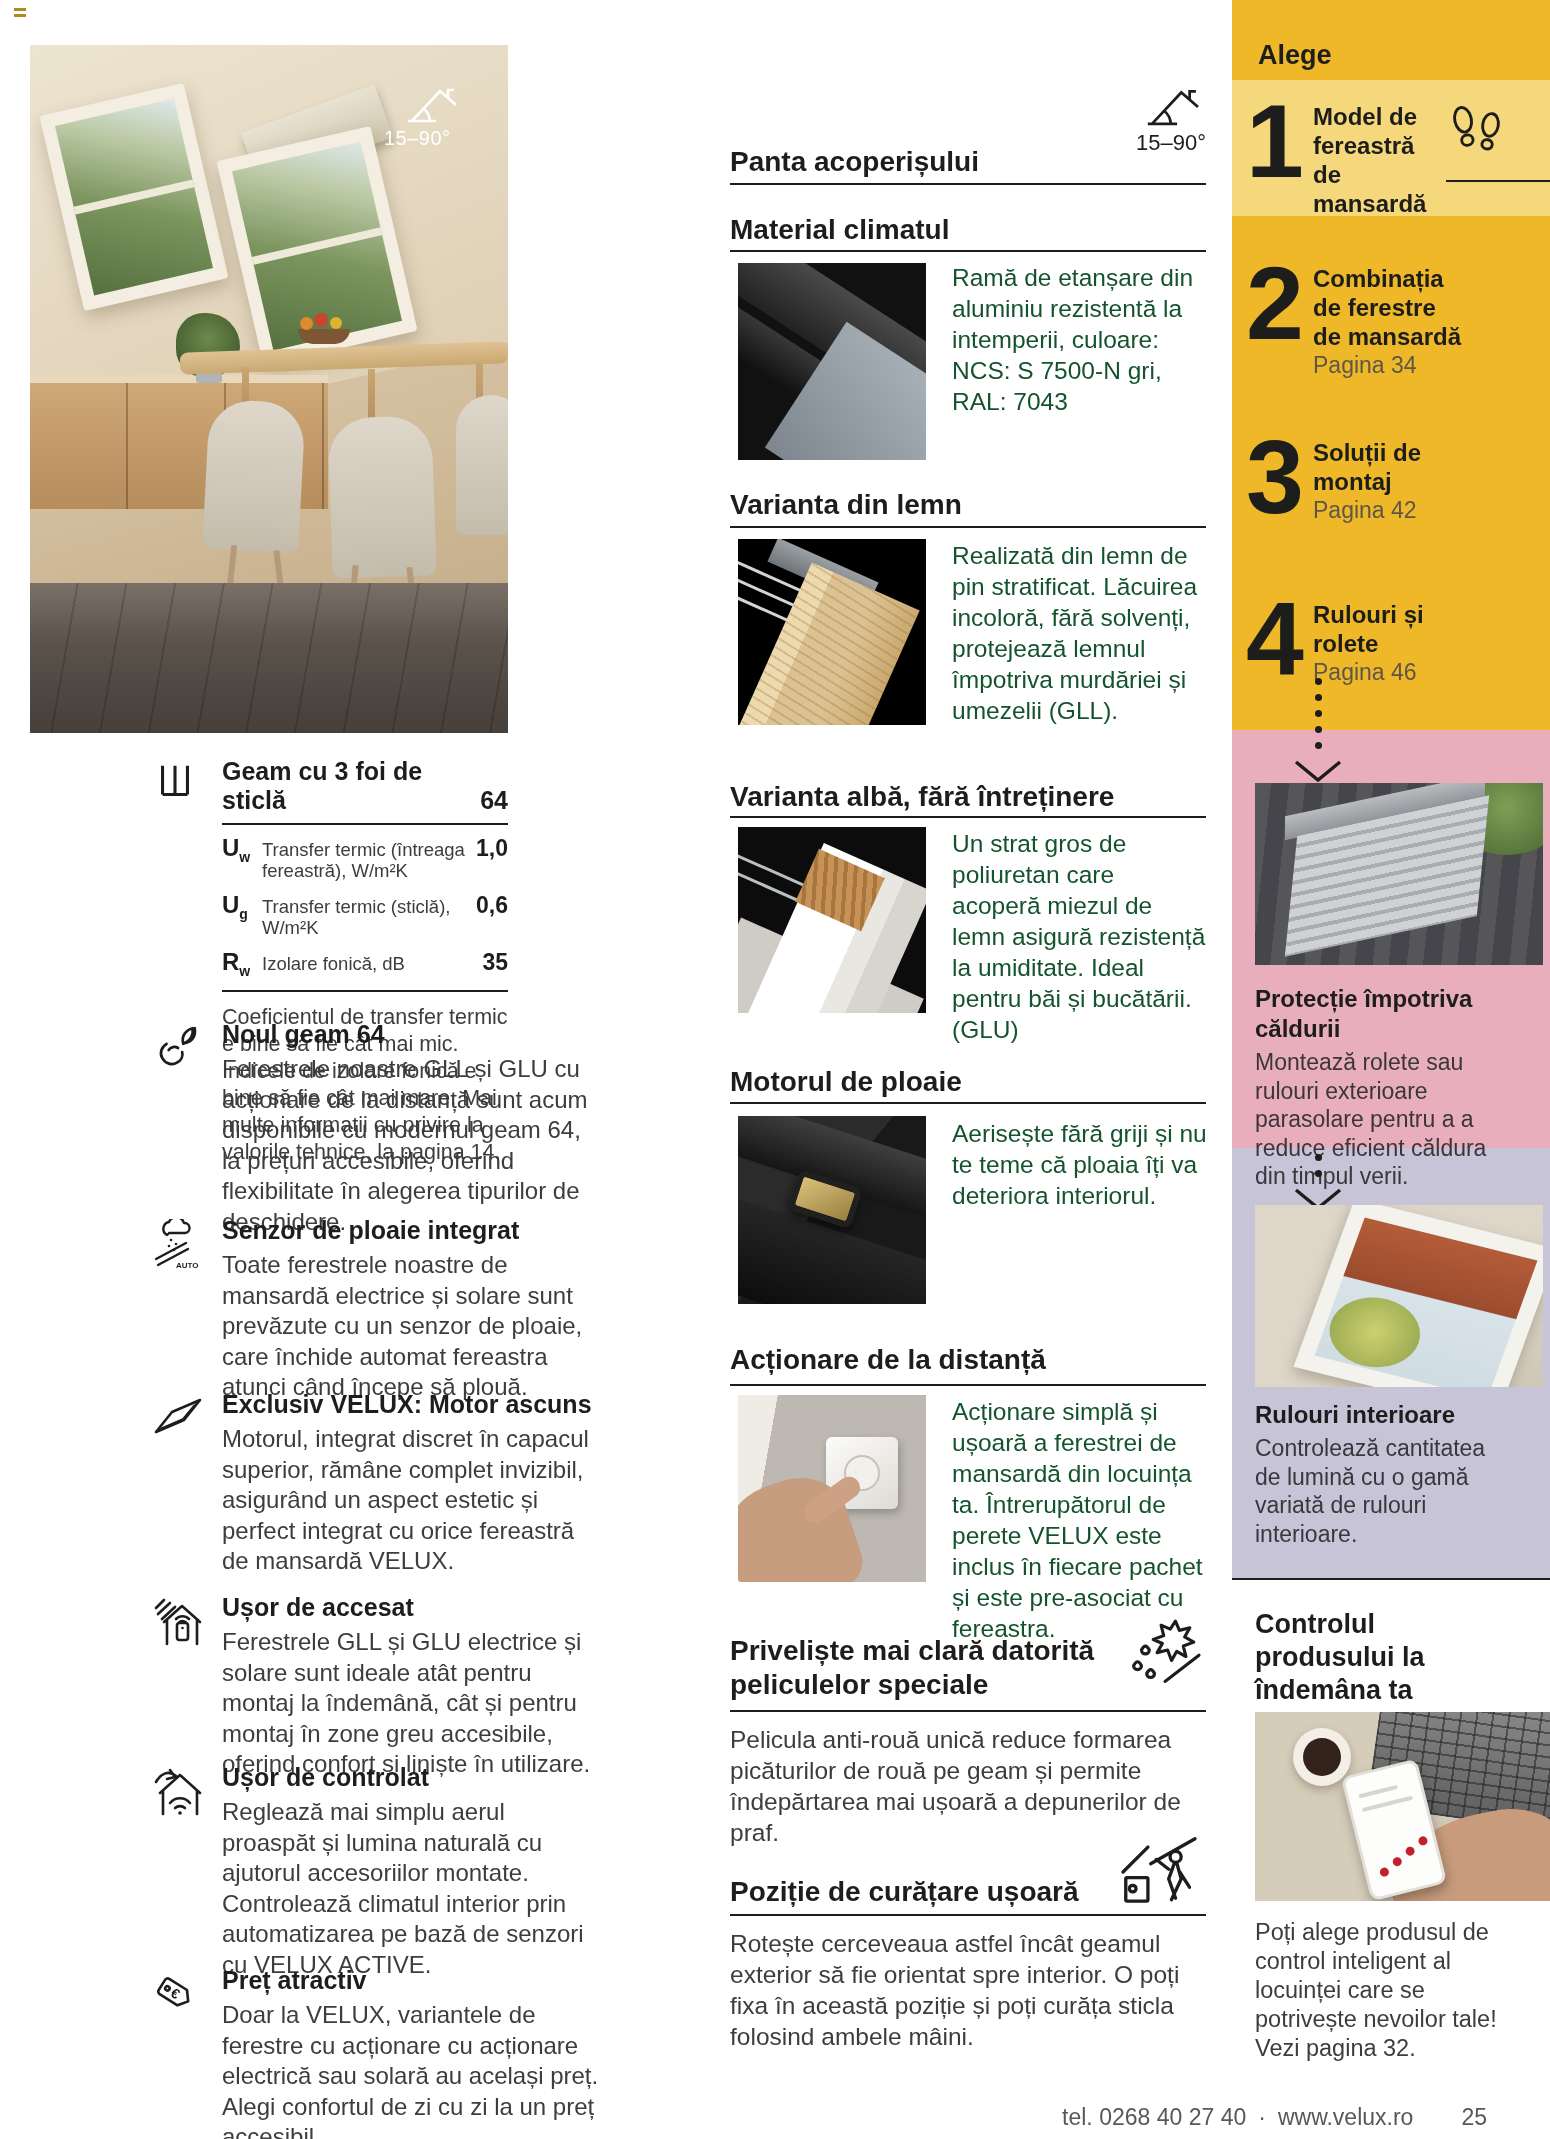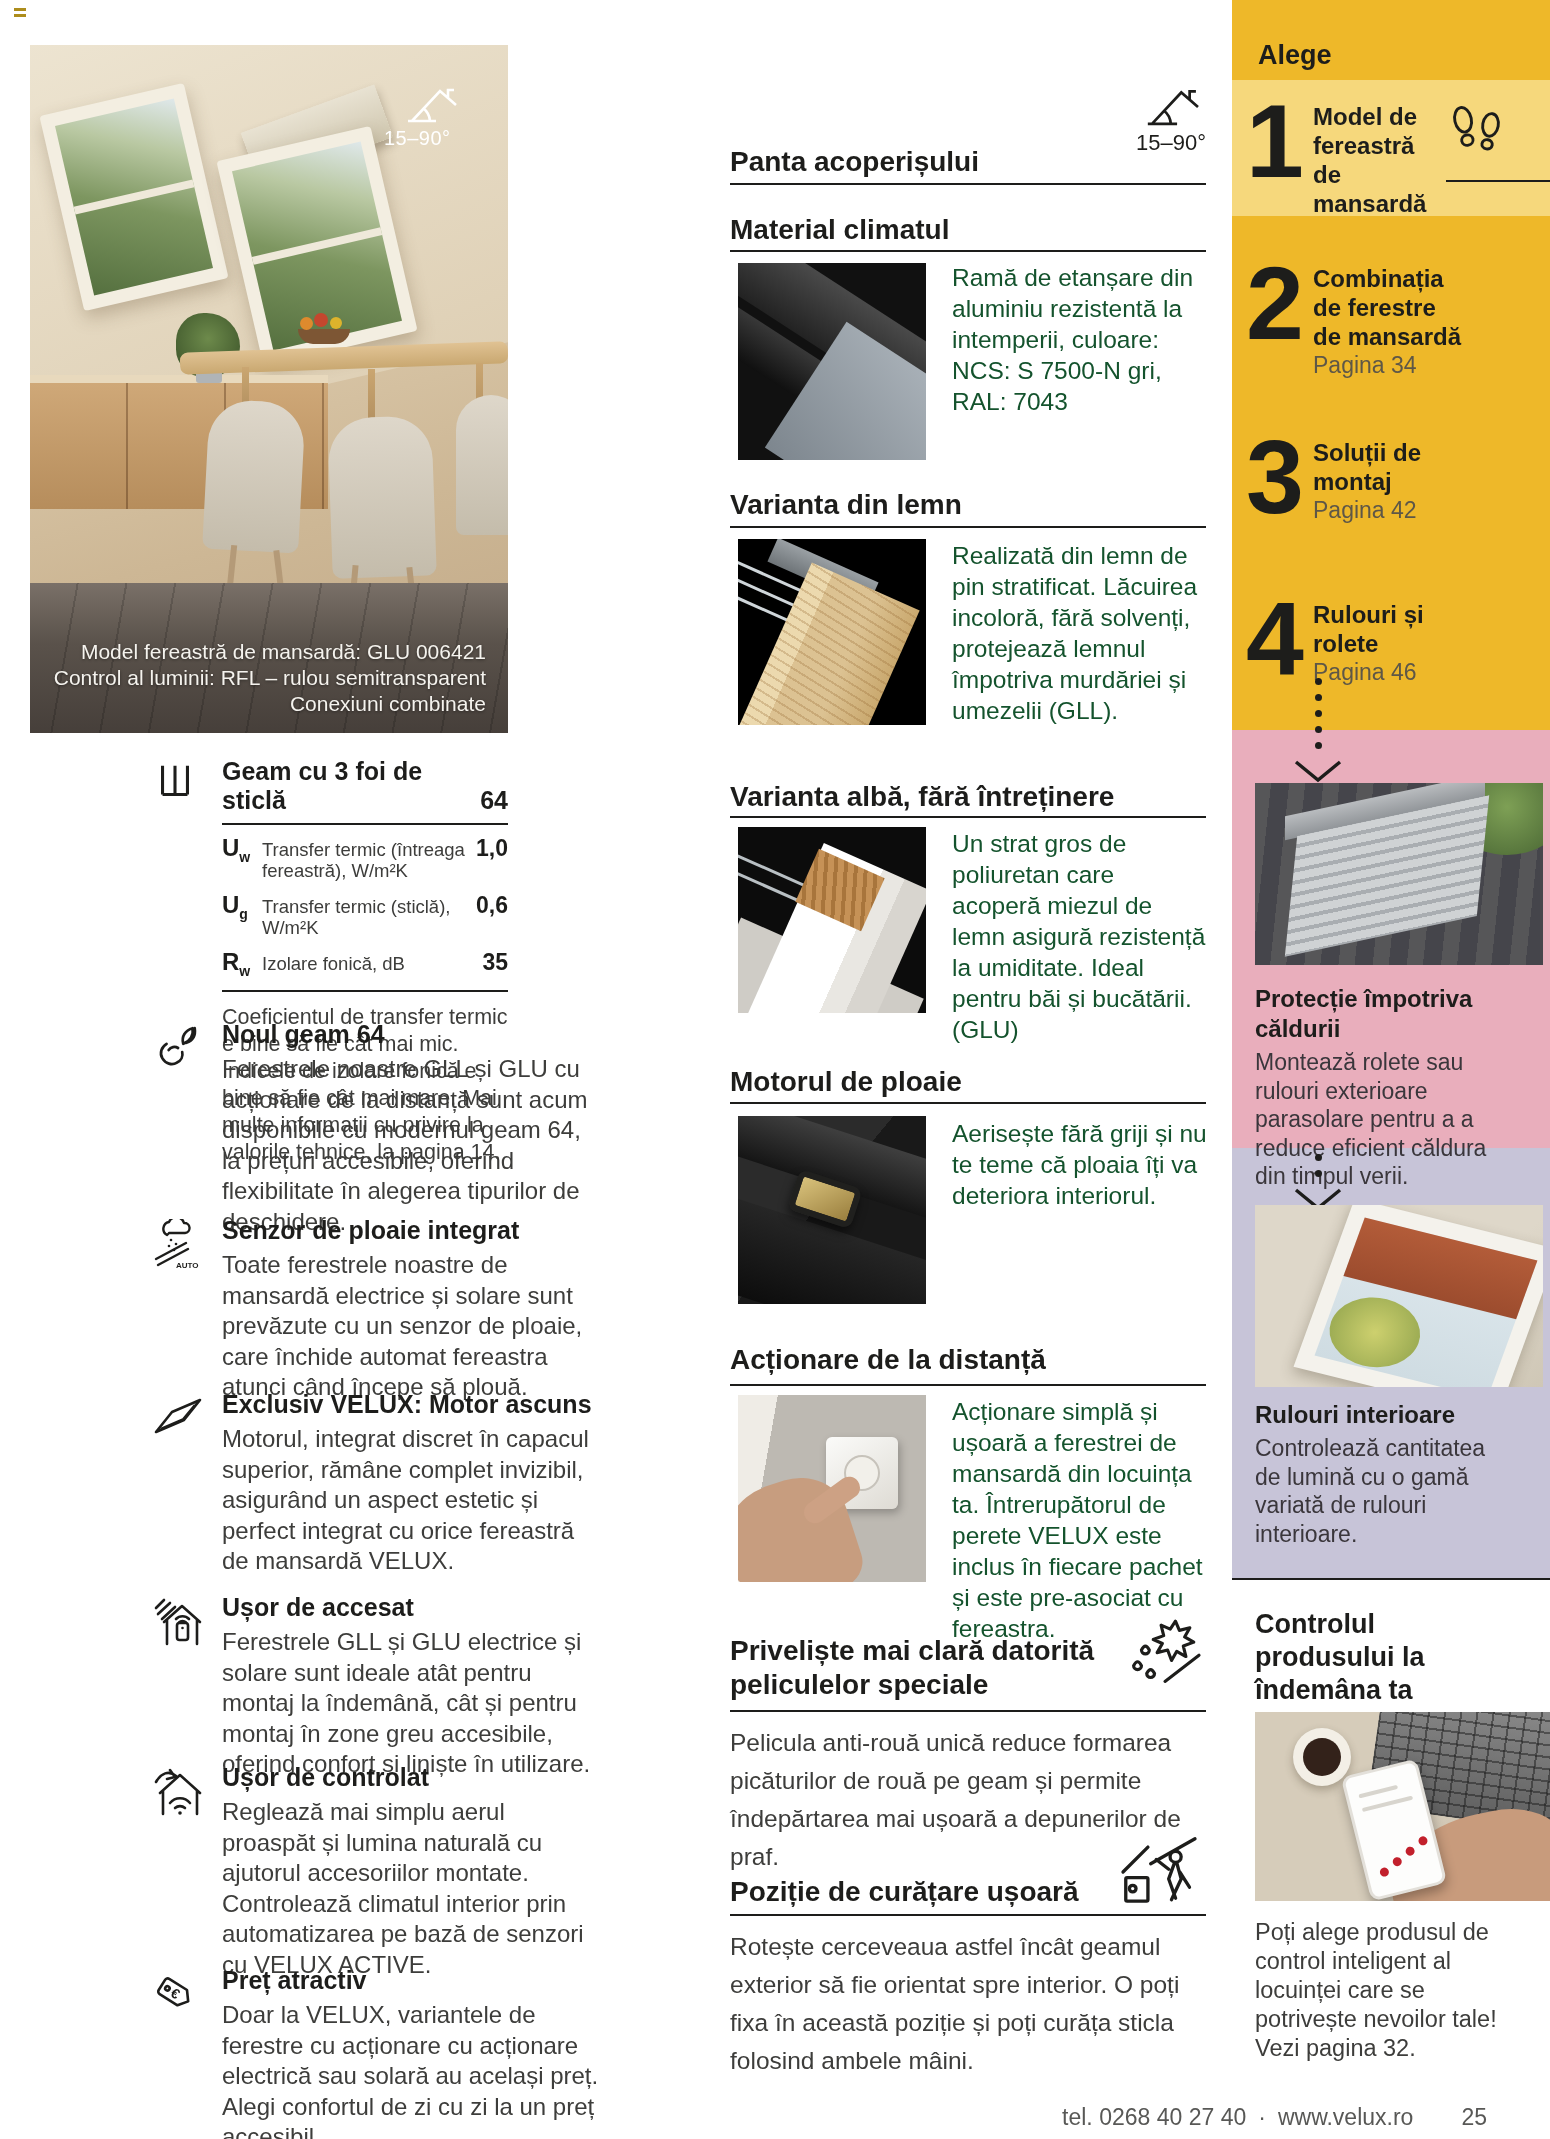--- a/index.html
+++ b/index.html
@@ -88,21 +88,21 @@
   .feat-body { font-size:24px; line-height:30.5px; color:#3d3d3b; }
   .icon-auto { font-size:8px; font-weight:bold; font-family:"Liberation Sans",sans-serif; }
   .icon-euro { font-size:14px; font-weight:bold; font-family:"Liberation Sans",sans-serif; }
 
   
   .mid-title { left:730px; font-size:28px; font-weight:bold; color:#1d1d1b; }
   .mid-rule { left:730px; width:476px; height:2px; background:#1d1d1b; }
   .mid-photo { left:738px; width:188px; overflow:hidden; background:#111; }
   .mid-photo div { position:absolute; }
   .mid-body { left:952px; width:256px; font-size:24.5px; line-height:31px; color:#14532d; }
-  .mid-wide { left:730px; width:478px; font-size:24.5px; line-height:38px; color:#3d3d3b; }
+  .mid-wide { left:730px; width:478px; font-size:24.5px; line-height:31px; color:#3d3d3b; }
   .pitch-badge { left:1096px; top:82px; width:110px; text-align:right; color:#1d1d1b; }
   .pitch-badge svg { display:block; margin:0 0 2px auto; }
   .pitch-badge .lbl { font-size:22px; }
   .mid-icon { color:#1d1d1b; }
 
   
   .f1-a { left:-50px; top:34px; width:320px; height:64px; background:linear-gradient(#4a4a4a,#222); transform:rotate(33deg); }
   .f1-b { left:-66px; top:116px; width:340px; height:44px; background:linear-gradient(#383838,#101010); transform:rotate(33deg); }
   .f1-sky { right:-36px; bottom:-46px; width:170px; height:150px; transform:rotate(33deg);
     background:linear-gradient(200deg,#aeb6bd,#7d868e); }
@@ -258,25 +258,20 @@
     <div class="h-cleg h-cl3"></div>
       <div class="h-cleg h-cl4"></div>
     <div class="h-floor"></div>
     <div class="hero-angle">
       <svg width="58" height="44" viewBox="0 0 56 44" fill="none" stroke="currentColor" stroke-width="2.6">
         <path d="M2 40h28M6 40 L34 10 L50 24 M42 17v-8h6"></path>
         <path d="M24 40 A18 18 0 0 0 17 27"></path>
       </svg>
       <div class="lbl">15–90°</div>
     </div>
-    <div class="hero-caption">
-      <span>Model fereastră de mansardă: GLU 006421</span>
-      <span>Control al luminii: RFL – rulou semitransparent</span>
-      <span>Conexiuni combinate</span>
-    </div>
   </div>
 
   <div class="abs lblock" style="top:757px">
     <div class="ficon">
       <svg width="46" height="46" viewBox="0 0 48 48" fill="none" stroke="currentColor" stroke-width="3.2">
           <path d="M11 6v30M24 6v30M37 6v30M11 36h26"></path>
         </svg>
     </div>
     <div class="tcontent">
       <div class="t-head">

